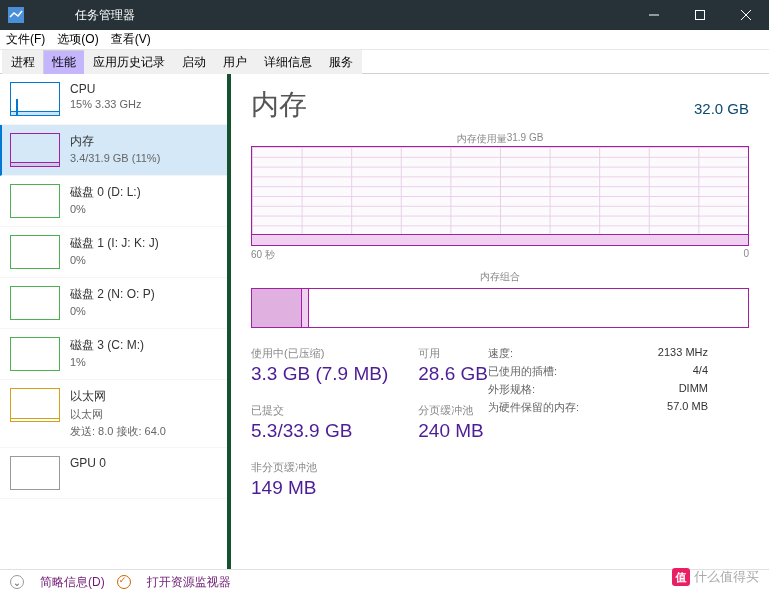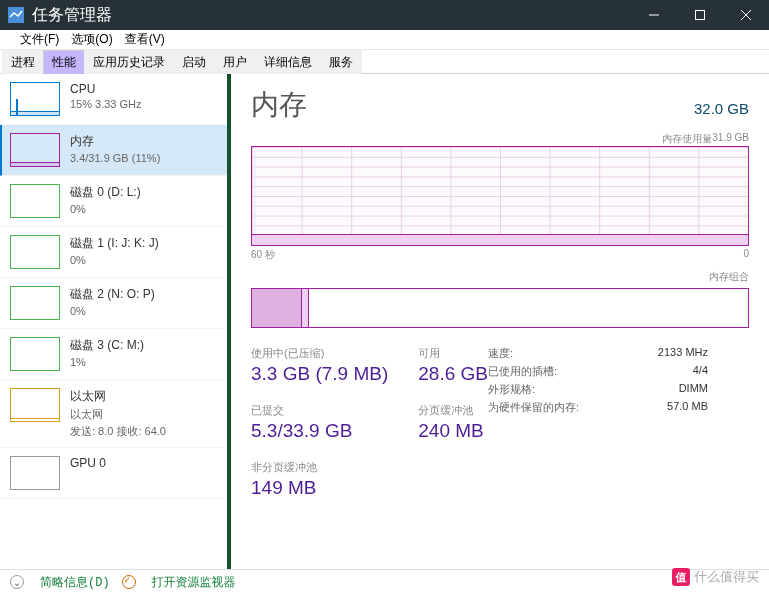--- a/index.html
+++ b/index.html
@@ -1,24 +1,24 @@
 <!DOCTYPE html>
 <html><head>
 <meta charset="utf-8">
 <style>
 * { margin: 0; padding: 0; box-sizing: border-box; font-family: "Microsoft YaHei", "Segoe UI", sans-serif; }
 body { width: 769px; height: 594px; background: #fff; overflow: hidden; position: relative; }
 
 .titlebar { height: 30px; background: #263238; color: #fff; display: flex; align-items: center; padding-left: 8px; }
 .titlebar-icon { width: 16px; height: 16px; margin-right: 8px; }
-.titlebar-title { font-size: 16px; flex: 1; }
+.titlebar-title { font-size: 12px; flex: 1; margin-left: 43px; }
 .titlebar-btns { display: flex; }
 .titlebar-btn { width: 46px; height: 30px; display: flex; align-items: center; justify-content: center; cursor: pointer; }
 
-.menubar { height: 20px; display: flex; align-items: center; padding: 0 14px; font-size: 12px; background: #fff; border-bottom: 1px solid #e8e8e8; }
+.menubar { height: 20px; display: flex; align-items: center; padding: 0 0; font-size: 12px; background: #fff; border-bottom: 1px solid #e8e8e8; }
 .menu-item { padding: 0 6px; cursor: pointer; }
 
 .tabs { height: 24px; display: flex; align-items: flex-end; font-size: 12px; border-bottom: 1px solid #d0d0d0; background: #fff; padding-left: 2px; }
 .tab { padding: 3px 8px; cursor: pointer; border: 1px solid transparent; border-bottom: none; position: relative; top: 1px; background: #f0f0f0; margin-right: -1px; }
 .tab.active { background: #c4b5fd; border-color: #d0d0d0; }
 
 .content { display: flex; height: 495px; }
 
 .sidebar { width: 231px; border-right: 4px solid #14532d; overflow-y: auto; overflow-x: hidden; }
 .side-item { display: flex; padding: 8px 10px; cursor: pointer; border-bottom: 1px solid #f5f5f5; }
@@ -31,21 +31,21 @@
 .side-info { font-size: 12px; min-width: 0; }
 .side-title { font-size: 12px; color: #333; white-space: nowrap; overflow: hidden; }
 .side-sub { font-size: 11px; color: #666; margin-top: 2px; white-space: nowrap; overflow: hidden; }
 
 .main { flex: 1; padding: 12px 20px; overflow: hidden; display: flex; flex-direction: column; }
 .main-header { display: flex; justify-content: space-between; align-items: baseline; }
 .main-title { font-size: 28px; color: #555; font-weight: 400; }
 .main-total { font-size: 15px; color: #0c4a6e; }
 
 .chart-section { margin-top: 8px; }
-.chart-labels { display: flex; justify-content: flex-end; font-size: 10px; color: #888; }
+.chart-labels { display: flex; justify-content: center; font-size: 10px; color: #888; }
 .chart-box { height: 100px; border: 1px solid #a020a0; background: #fdfafd; position: relative; }
 .chart-grid { position: absolute; inset: 0; background-image: linear-gradient(#e8d0e8 1px, transparent 1px), linear-gradient(90deg, #e8d0e8 1px, transparent 1px); background-size: 10% 10%; }
 .chart-fill { position: absolute; bottom: 0; left: 0; right: 0; height: 11%; background: #f0d0f0; border-top: 1px solid #a020a0; }
 .chart-axis { display: flex; justify-content: space-between; font-size: 10px; color: #888; margin-top: 2px; }
 
 .comp-box { height: 40px; border: 1px solid #a020a0; position: relative; margin-top: 4px; }
 .comp-seg { position: absolute; top: 0; bottom: 0; border-right: 1px solid #a020a0; }
 .comp-seg.used { left: 0; width: 10%; background: #e0b0e0; }
 .comp-seg.mod { left: 10%; width: 1.5%; background: #f0d0f0; }
 
@@ -53,21 +53,21 @@
 .stats-left { display: grid; grid-template-columns: auto auto; gap: 18px 30px; }
 .stat-item { }
 .stat-label { font-size: 11px; color: #888; }
 .stat-value { font-size: 19px; color: #4c1d95; margin-top: 2px; }
 .stats-right { font-size: 11px; color: #666; }
 .spec-row { display: flex; justify-content: space-between; min-width: 220px; margin-bottom: 3px; }
 .spec-label { }
 .spec-value { color: #333; }
 
 .footer { height: 25px; border-top: 1px solid #e0e0e0; display: flex; align-items: center; padding: 0 10px; font-size: 12px; gap: 12px; background: #fff; }
-.footer a { color: #15803d; text-decoration: none; cursor: pointer; font-family: Liberation Mono, monospace; }
+.footer a { color: #701a75; text-decoration: none; cursor: pointer; }
 .footer .chev { font-size: 10px; color: #666; margin-right: 4px; border: 1px solid #999; border-radius: 50%; width: 14px; height: 14px; display: inline-flex; align-items: center; justify-content: center; }
 .footer .rm-icon { width: 14px; height: 14px; display: inline-block; border: 1.5px solid #cc6600; border-radius: 50%; position: relative; margin-right: 4px; }
 .footer .rm-icon::after { content: "✓"; font-size: 9px; color: #cc6600; position: absolute; top: -1px; left: 1px; }
 
 .watermark { position: absolute; right: 10px; bottom: 8px; font-size: 13px; color: #aaa; display: flex; align-items: center; gap: 4px; }
 .watermark-icon { width: 18px; height: 18px; background: #e91e63; border-radius: 3px; display: flex; align-items: center; justify-content: center; color: #fff; font-size: 11px; font-weight: bold; }
 
 .cpu-spike { position: absolute; left: 10%; bottom: 0; width: 2px; height: 50%; background: #0078d4; }
 .cpu-base { position: absolute; bottom: 0; left: 0; right: 0; height: 12%; background: rgba(0,120,212,0.2); border-top: 1px solid #0078d4; }
 .mem-base { position: absolute; bottom: 0; left: 0; right: 0; height: 11%; background: rgba(160,32,160,0.15); border-top: 1px solid #a020a0; }

